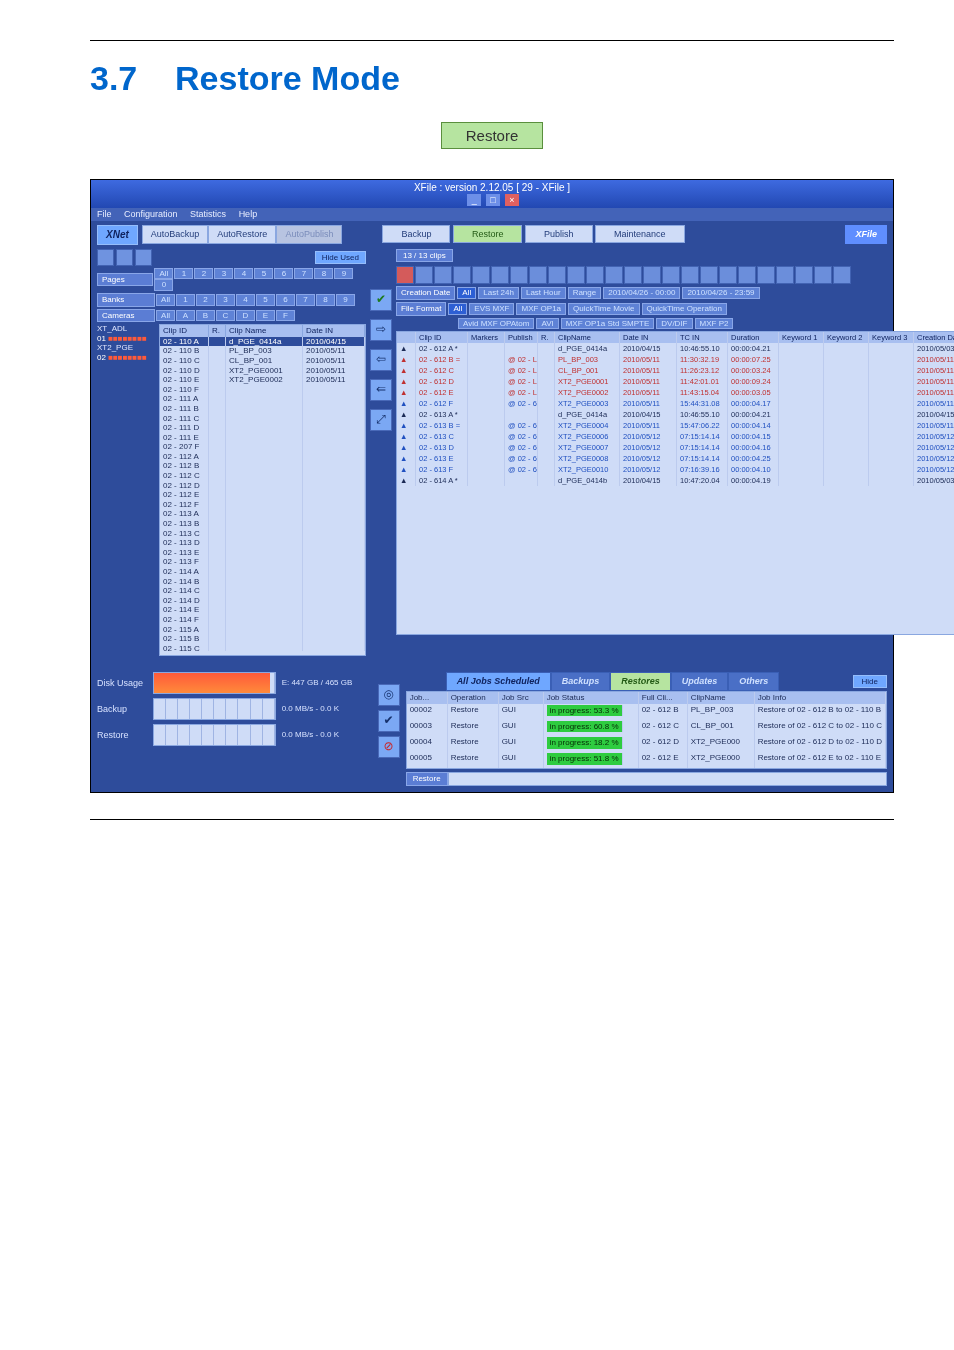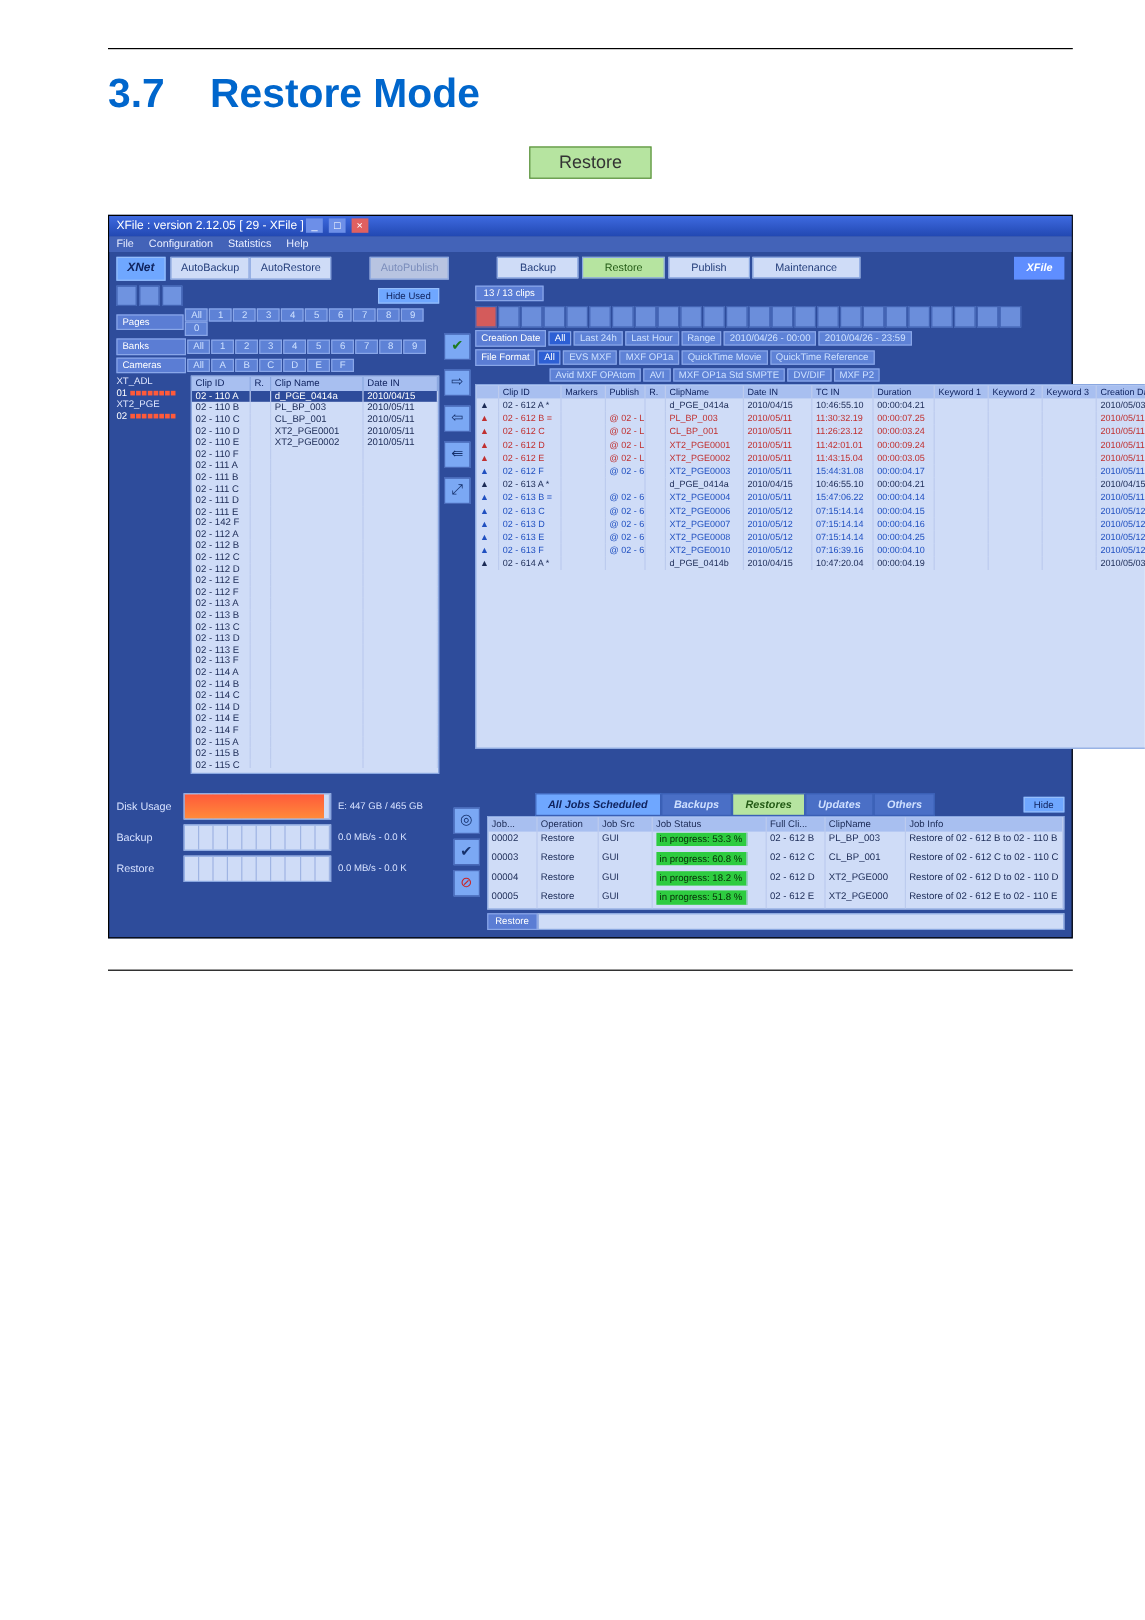--- a/index.html
+++ b/index.html
@@ -4,31 +4,31 @@
 <style>
   body { margin:0; font-family:Arial,Helvetica,sans-serif; background:#fff; width:954px; }
   .page { padding:40px 60px 20px 90px; }
   hr.rule { border:none; border-top:1px solid #000; margin:0 0 18px 0; }
   h1.section-title { font-size:34px; font-weight:bold; color:#0066cc; margin:10px 0 24px 0; }
   .mode-btn-wrap { text-align:center; margin:0 0 30px 0; }
   .mode-btn { display:inline-block; background:#b6e4a0; border:1px solid #5a8f3d; padding:4px 24px; font-size:15px; color:#333; }
 
   
   .app { background:#2e4c9b; border:1px solid #000; font-size:9px; color:#dfe6ff; line-height:1.2; position:relative; }
-  .titlebar { background:linear-gradient(#3e6ae0,#2248b2); color:#fff; padding:2px 6px; font-size:10px; display:flex; align-items:center; }
+  .titlebar { background:linear-gradient(#3e6ae0,#2248b2); color:#fff; padding:2px 6px; font-size:10px; display:flex; align-items:center;flex-direction:column; }
   .win-btns span { display:inline-block; width:14px; height:12px; margin-left:2px; font-size:9px; text-align:center; line-height:12px; }
   .win-btns .min{background:#6d8fe8;} .win-btns .max{background:#6d8fe8;} .win-btns .close{background:#e06060;color:#fff;}
   .menubar { background:#4363b8; padding:1px 6px; font-size:9px; color:#e8edff; }
   .menubar span { margin-right:10px; }
 
   .toprow { display:flex; padding:4px 6px; align-items:center; }
   .xnet-block { display:flex; align-items:center; }
   .xnet-label { background:#6fa7ff; color:#102460; font-size:10px; font-style:italic; font-weight:bold; padding:3px 8px; margin-right:4px; border:1px solid #95bdfb;}
   .tab-btn { background:#cfdcf7; color:#233d7a; border:1px solid #8aa7e0; padding:3px 8px; font-size:9px; margin-right:0; }
-  .tab-btn.disabled { background:#b8c4e1; color:#7b8dbb;margin-left:32px; }
+  .tab-btn.disabled { background:#b8c4e1; color:#7b8dbb; }
   .main-tabs { margin-left:40px; }
   .main-tabs .tab-btn { padding:3px 18px; }
   .main-tabs .tab-btn.active { background:#b6e4a0; color:#235a15; }
   .xfile-badge { margin-left:auto; background:#5f8eff; color:#fff; font-style:italic; font-weight:bold; padding:4px 10px; }
 
   .body { display:flex; padding:0 6px 6px 6px; gap:4px; }
   .left { width:270px; }
   .toolrow { display:flex; align-items:center; margin-bottom:2px; }
   .ico { display:inline-block; width:15px; height:15px; background:#6f93e0; border:1px solid #4263b3; margin-right:2px; }
   .hide-btn { margin-left:auto; background:#6fa7ff; border:1px solid #95bdfb; color:#102460; padding:1px 6px; font-size:8px; }
@@ -251,21 +251,21 @@
                   <span class="c-name"></span>
                   <span class="c-date"></span>
                 </div>
                 <div class="lg-row">
                   <span class="c-id">02 - 111 E</span>
                   <span class="c-r"></span>
                   <span class="c-name"></span>
                   <span class="c-date"></span>
                 </div>
                 <div class="lg-row">
-                  <span class="c-id">02 - 142 F</span>
+                  <span class="c-id">02 - 207 F</span>
                   <span class="c-r"></span>
                   <span class="c-name"></span>
                   <span class="c-date"></span>
                 </div>
                 <div class="lg-row">
                   <span class="c-id">02 - 112 A</span>
                   <span class="c-r"></span>
                   <span class="c-name"></span>
                   <span class="c-date"></span>
                 </div>
@@ -441,21 +441,21 @@
           <span class="fchip">Range</span>
           <span class="fchip">2010/04/26 - 00:00</span>
           <span class="fchip">2010/04/26 - 23:59</span>
         </div>
         <div class="filter-line">
           <span class="flabel">File Format</span>
           <span class="fchip on">All</span>
           <span class="fchip">EVS MXF</span>
           <span class="fchip">MXF OP1a</span>
           <span class="fchip">QuickTime Movie</span>
-          <span class="fchip">QuickTime Reference</span>
+          <span class="fchip">QuickTime Operation</span>
         </div>
         <div class="filter-line" style="padding-left:60px;">
           <span class="fchip">Avid MXF OPAtom</span>
           <span class="fchip">AVI</span>
           <span class="fchip">MXF OP1a Std SMPTE</span>
           <span class="fchip">DV/DIF</span>
           <span class="fchip">MXF P2</span>
         </div>
 
         <div class="right-grid">

